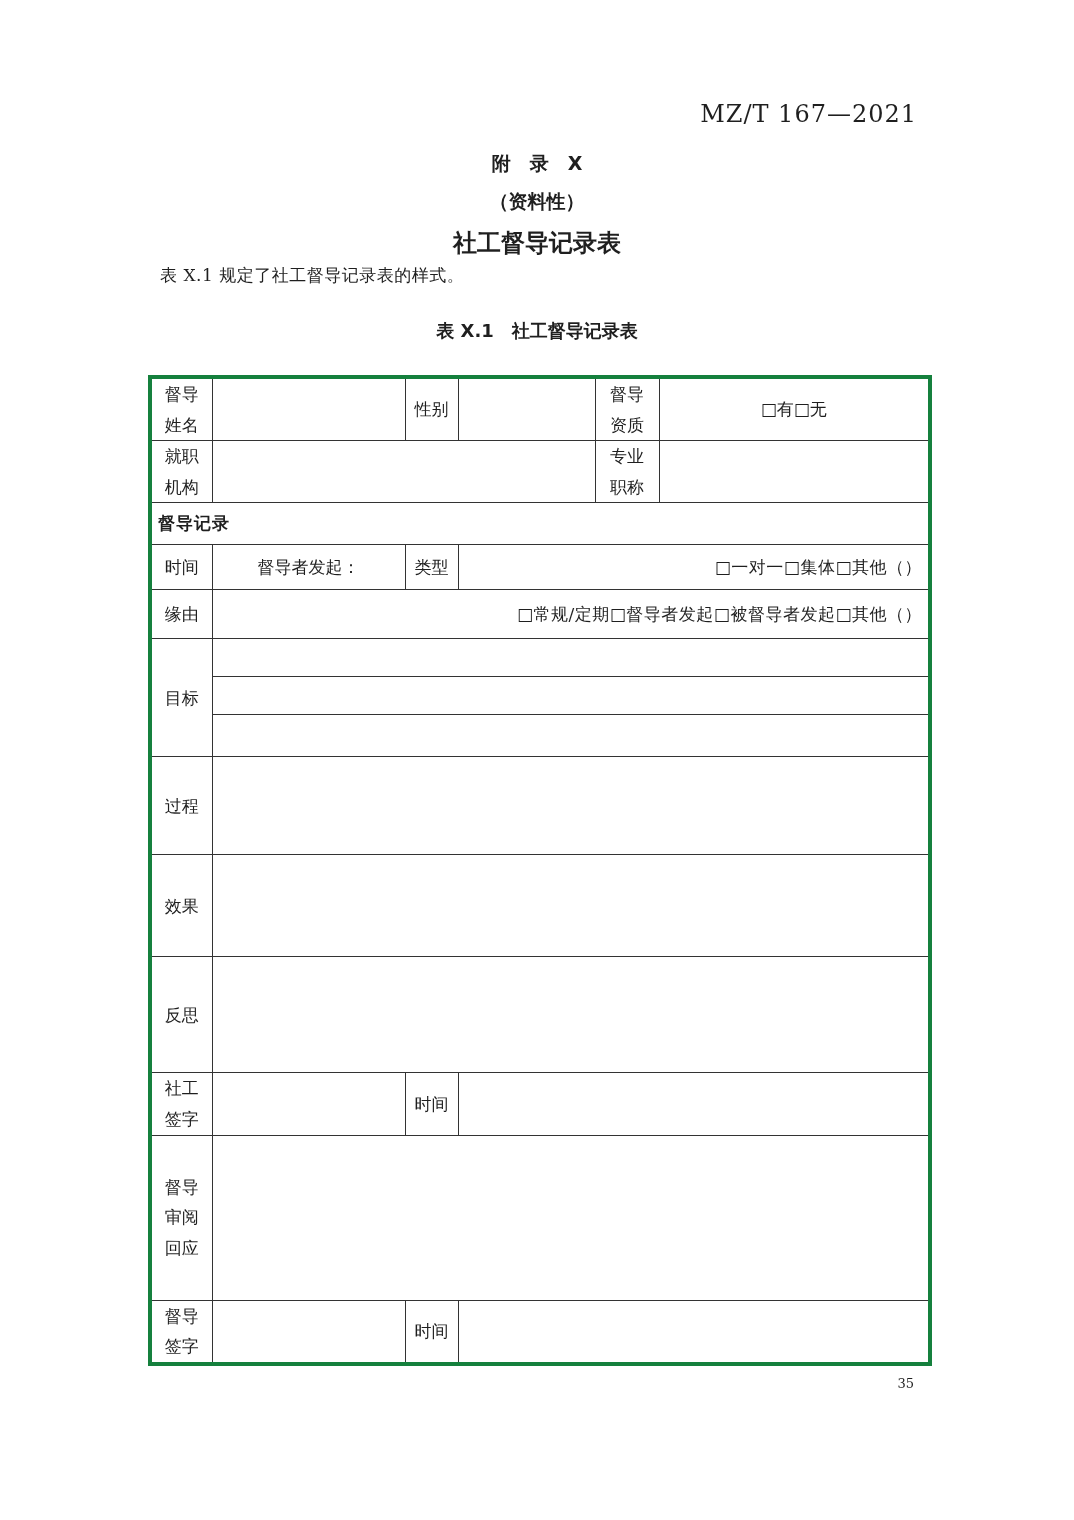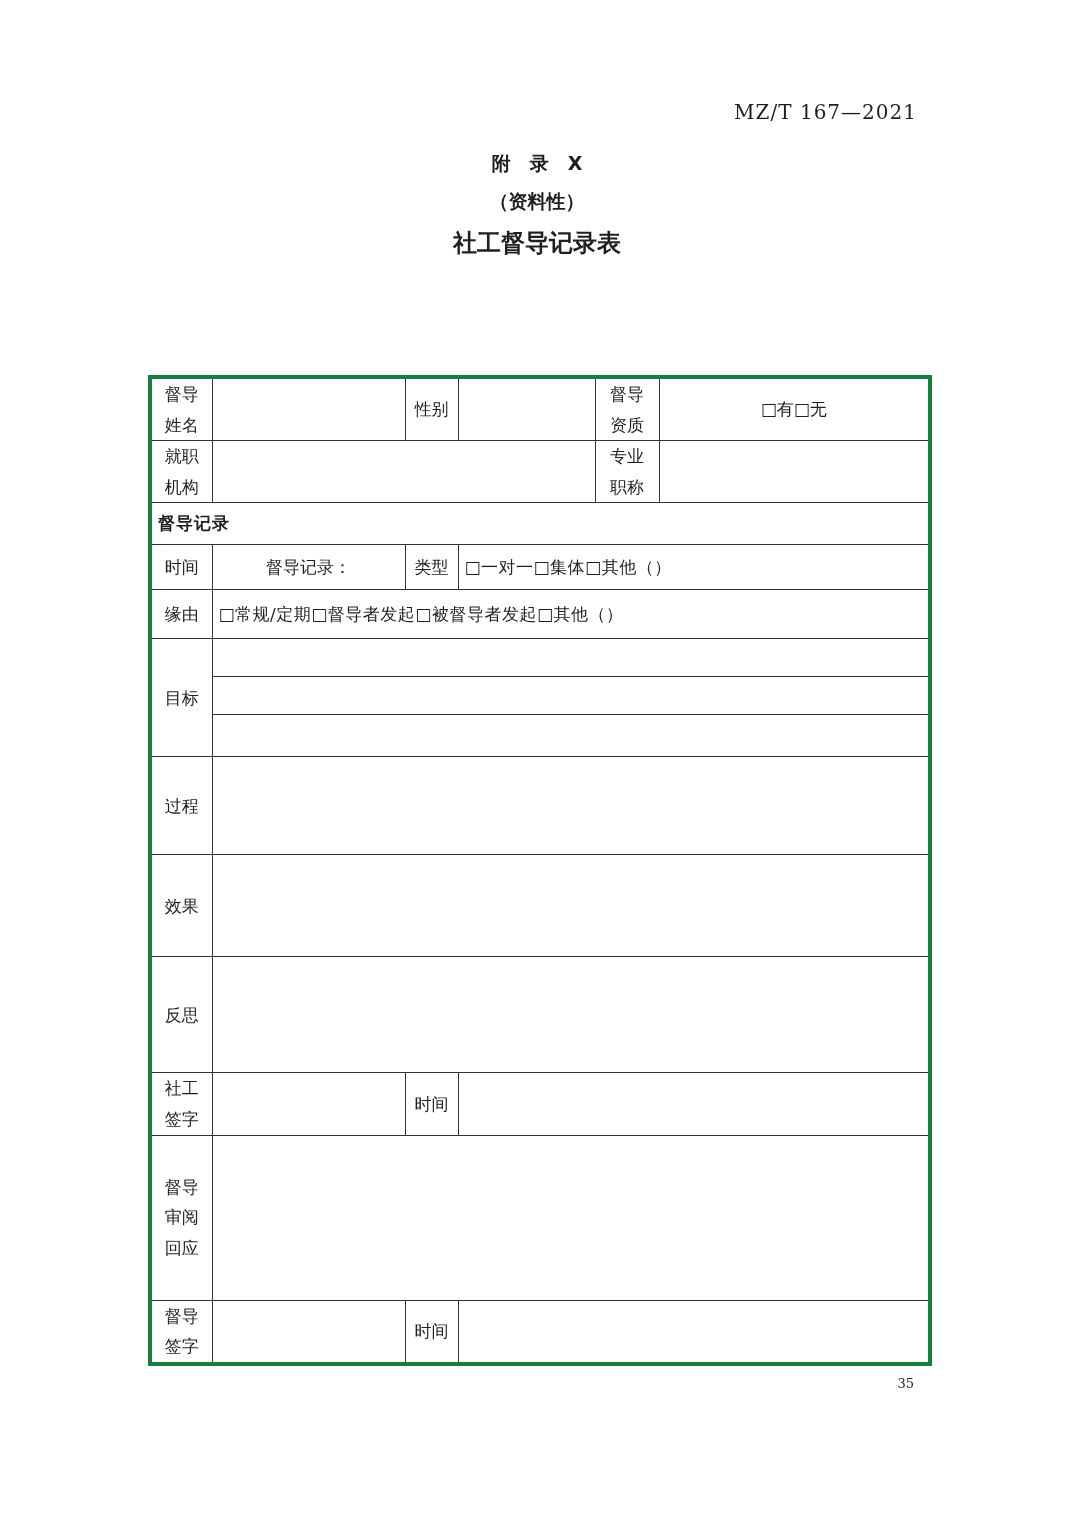--- a/index.html
+++ b/index.html
@@ -7,21 +7,21 @@
     position:relative;
     width:1074px; height:1520px;
     margin:0 auto;
     background:#ffffff;
     color:#1f1f1f;
     font-family:"DejaVu Serif","Liberation Serif",serif;
     overflow:hidden;
   }
   .doc-number {
     position:absolute; top:100px; right:157px;
-    font-size:20px; letter-spacing:1px;
+    font-size:24px; letter-spacing:1px;
     font-family:"DejaVu Serif","Liberation Serif",serif;
   }
   .h-center {
     position:absolute; left:0; right:0;
     text-align:center; font-weight:bold;
     font-family:"DejaVu Sans","Liberation Sans",sans-serif;
     white-space:pre-wrap;
   }
   .appendix-title   { top:151px; font-size:19px; }
   .appendix-subtitle{ top:189px; font-size:19px; }
@@ -54,38 +54,40 @@
     white-space:pre-line;
     line-height:1.8;
     padding:0 2px;
   }
   td.section-header {
     text-align:left; font-weight:bold;
     font-family:Liberation Serif, serif;
     letter-spacing:1px;
   }
   td.center { text-align:center;border-radius:18px; }
-  td.opts   { text-align:left; padding-left:10px; letter-spacing:0.5px; }
+  td.opts   { text-align:right; padding-left:10px; letter-spacing:0.5px; }
   .page-number {
     position:absolute; top:1376px; right:160px;
     font-size:13px;
   }
 </style>
 </head>
 <body>
 
 <div class="page">
 
   <div class="doc-number">MZ/T 167—2021</div>
 
   <div class="h-center appendix-title">附　录　X</div>
   <div class="h-center appendix-subtitle">（资料性）</div>
   <div class="h-center appendix-name">社工督导记录表</div>
 
+  <div class="intro">表 X.1 规定了社工督导记录表的样式。</div>
 
+  <div class="table-caption">表 X.1　社工督导记录表</div>
 
   <table class="form">
     <colgroup>
       <col style="width:62px">
         <col style="width:193px">
         <col style="width:53px">
       <col style="width:137px">
         <col style="width:64px">
         <col style="width:271px">
     </colgroup>
@@ -106,21 +108,21 @@
         <td colspan="3"></td>
         <td class="label">专业
 职称</td>
         <td></td>
       </tr>
       <tr style="height:42px">
         <td class="section-header" colspan="6">督导记录</td>
       </tr>
       <tr style="height:45px">
         <td class="label">时间</td>
-        <td class="center">督导记录：</td>
+        <td class="center">督导者发起：</td>
         <td class="label">类型</td>
         <td class="opts" colspan="3">□一对一□集体□其他（）</td>
       </tr>
       <tr style="height:49px">
         <td class="label">缘由</td>
         <td class="opts" colspan="5">□常规/定期□督导者发起□被督导者发起□其他（）</td>
       </tr>
       <tr style="height:38px">
         <td class="label" rowspan="3">目标</td>
         <td colspan="5"></td>

